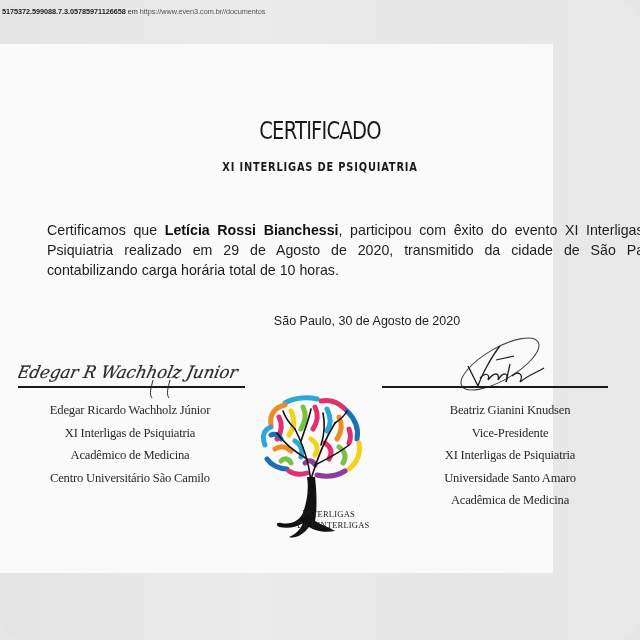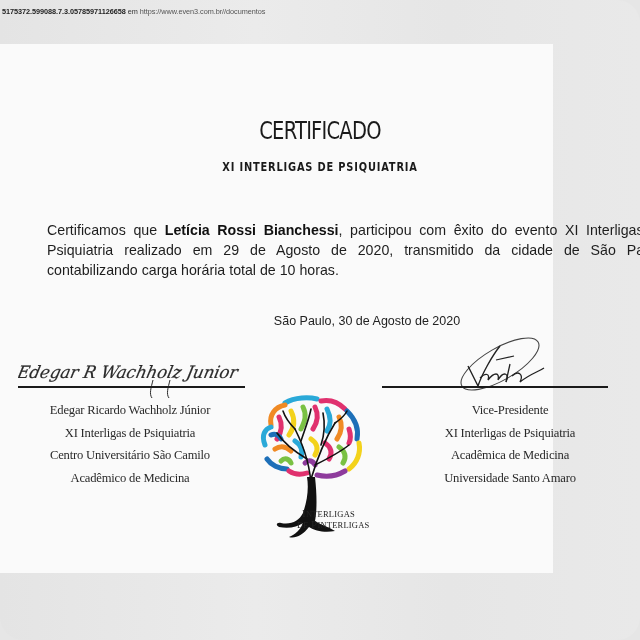--- a/index.html
+++ b/index.html
@@ -164,29 +164,30 @@
       <path d="M28 32 C32 40, 36 48, 38 52 C42 40, 52 22, 60 12" stroke="#222" stroke-width="1.4" fill="none"></path>
       <path d="M40 44 C46 38, 50 40, 48 46 C54 38, 60 38, 58 46 C64 36, 70 40, 66 48" stroke="#222" stroke-width="1.3" fill="none"></path>
       <path d="M70 30 L66 48 M72 42 C78 36, 84 40, 80 48 C90 40, 98 38, 104 34" stroke="#222" stroke-width="1.3" fill="none"></path>
       <path d="M56 26 L74 22" stroke="#222" stroke-width="1.2" fill="none"></path>
     </svg>
     <div class="sig-line right"></div>
 
     <div class="signer left">
       <div>Edegar Ricardo Wachholz Júnior</div>
       <div>XI Interligas de Psiquiatria</div>
+      <div>Acadêmico de Medicina</div>
       <div>Centro Universitário São Camilo</div>
-      <div>Acadêmico de Medicina</div>
     </div>
 
     <div class="signer right">
+      <div>Beatriz Gianini Knudsen</div>
       <div>Vice-Presidente</div>
       <div>XI Interligas de Psiquiatria</div>
+      <div>Universidade Santo Amaro</div>
       <div>Acadêmica de Medicina</div>
-      <div>Universidade Santo Amaro</div>
     </div>
 
     <div class="logo">
       <svg width="130" height="150" viewBox="0 0 130 150" style="position:absolute;left:0;top:0;">
 
         <g stroke-width="5" stroke-linecap="round" fill="none">
           <path d="M30 14 C40 8, 54 8, 62 10" stroke="#2aa9d8"></path>
           <path d="M66 12 C76 10, 84 14, 90 20" stroke="#e0316e"></path>
           <path d="M16 36 C14 26, 20 18, 30 16" stroke="#f08a24"></path>
           <path d="M10 56 C6 46, 10 40, 16 38" stroke="#2aa9d8"></path>

